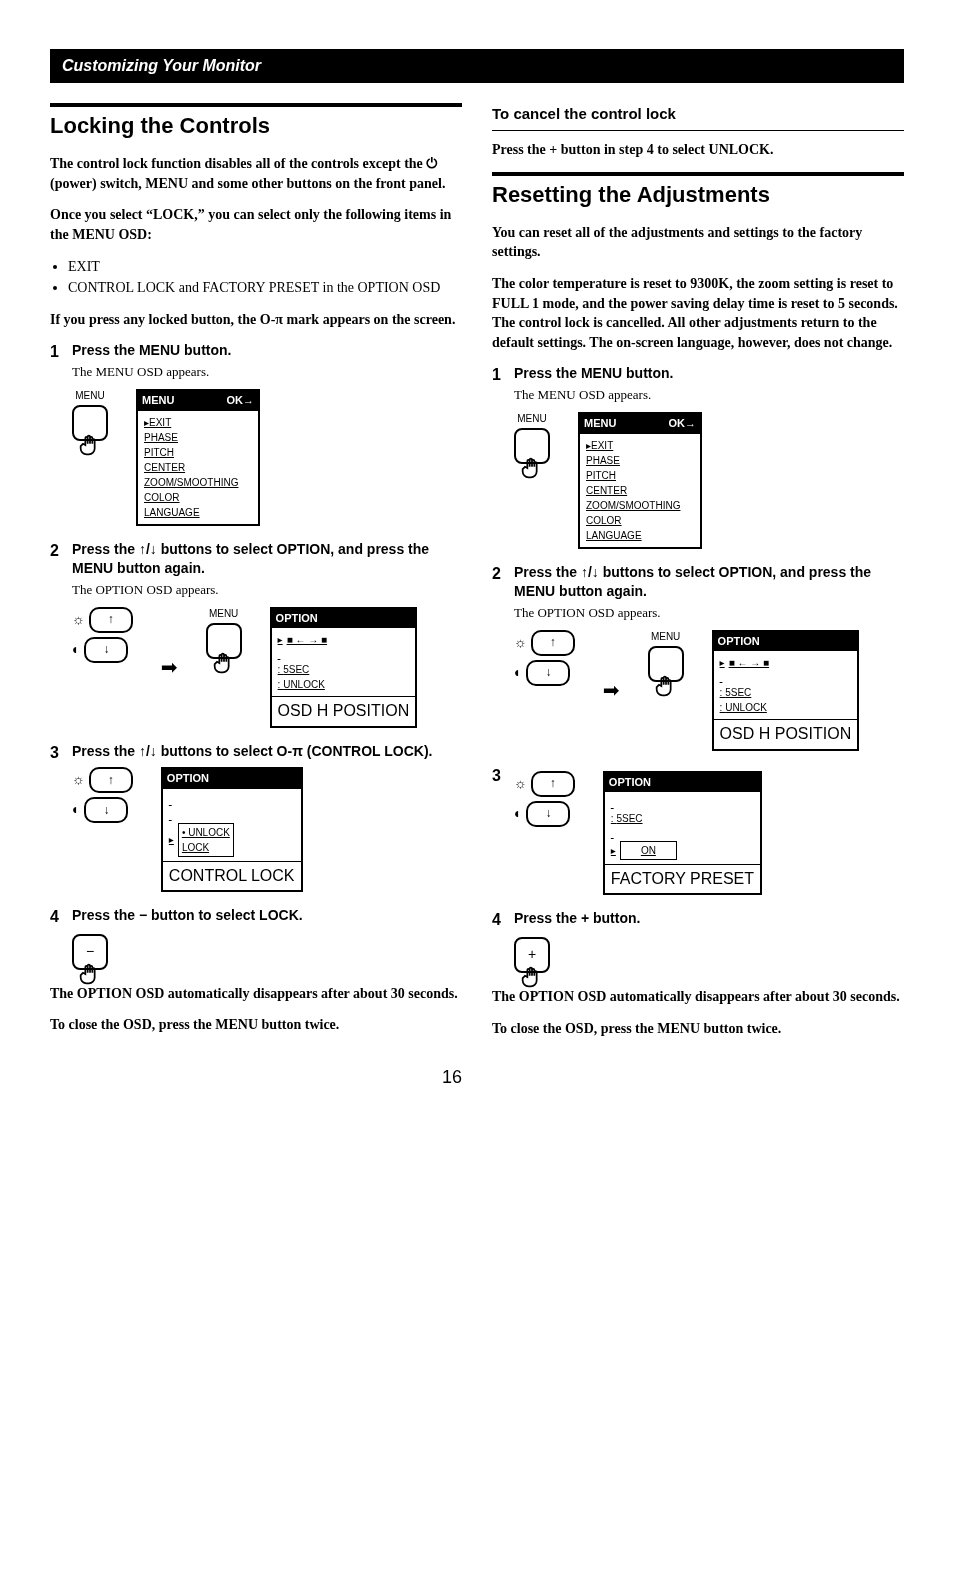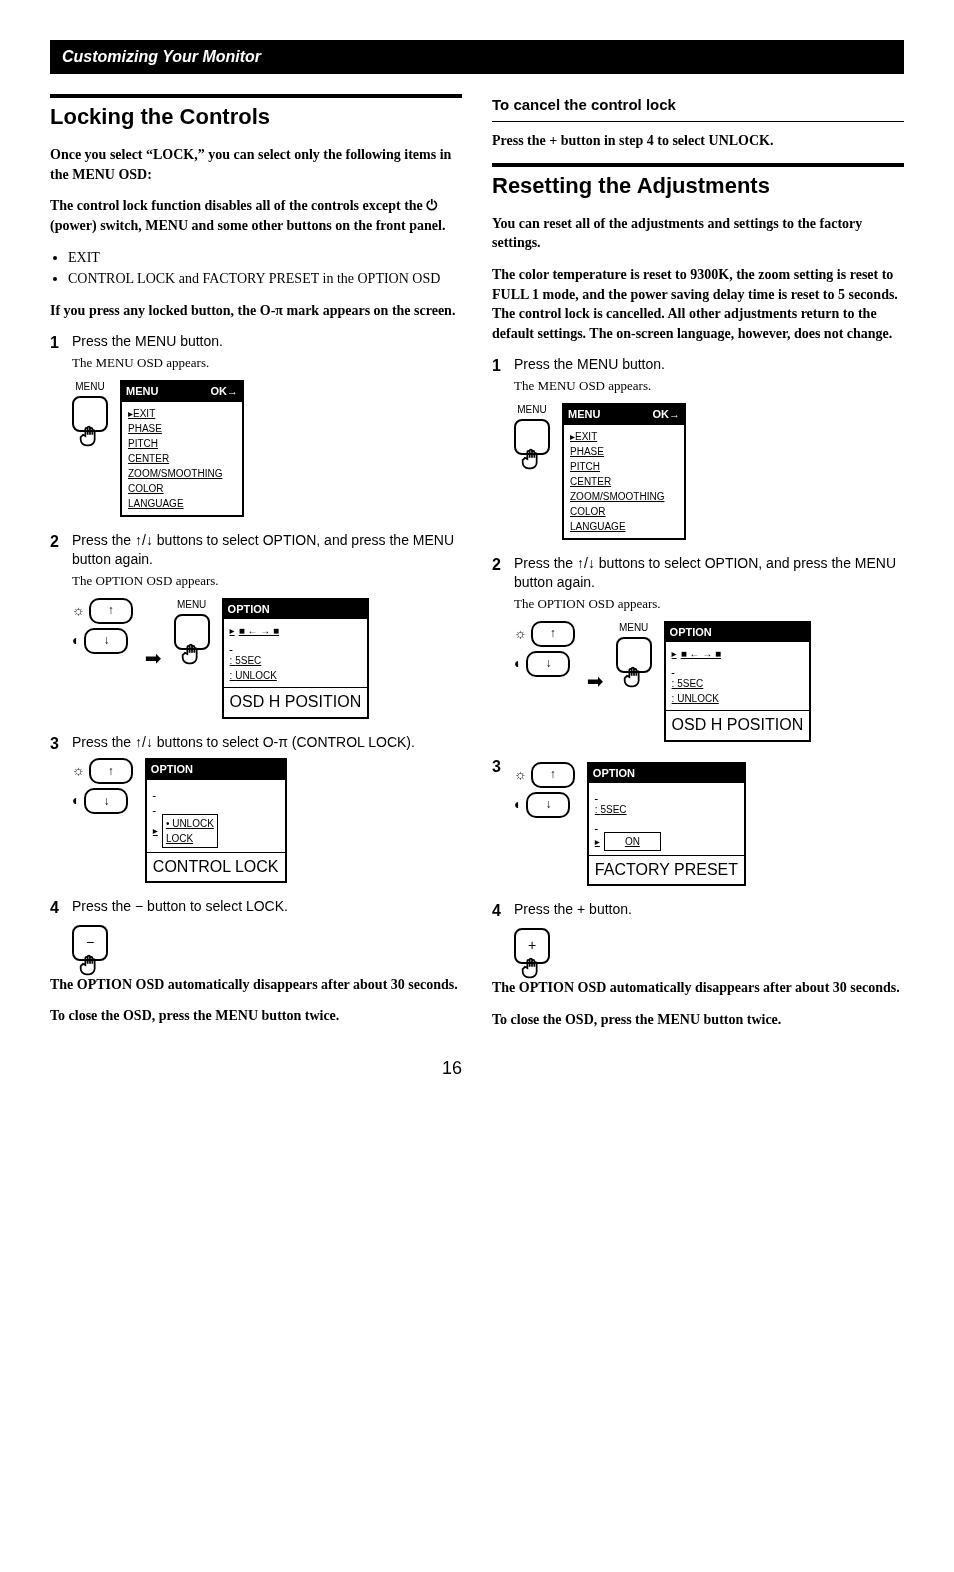--- a/index.html
+++ b/index.html
@@ -14,20 +14,21 @@
   }
   .header-bar {
     background: #000;
     color: #fff;
     font-family: Arial, sans-serif;
     font-weight: bold;
     font-style: italic;
     font-size: 16px;
     padding: 6px 12px;
     margin-bottom: 20px;
+    margin-top: 9px;
   }
   .columns {
     display: flex;
     gap: 30px;
   }
   .col {
     flex: 1;
     min-width: 0;
   }
   .section-rule {
@@ -70,32 +71,32 @@
     font-family: Arial, sans-serif;
     font-weight: bold;
     font-size: 16px;
     min-width: 14px;
   }
   .step-body {
     flex: 1;
   }
   .step-title {
     font-family: Arial, sans-serif;
-    font-weight: normal;
+    font-weight: bold;
     font-size: 14px;
     margin-bottom: 2px;
   }
   .step-sub {
     font-size: 13px;
     margin-bottom: 8px;
   }
   .illus-row {
     display: flex;
     align-items: flex-start;
-    gap: 12px;
+    gap: 28px;
     margin-top: 6px;
   }
   .btn-diagram {
     display: flex;
     flex-direction: column;
     align-items: center;
     font-family: Arial, sans-serif;
     font-size: 10px;
   }
   .btn-box {
@@ -178,22 +179,22 @@
 </head>
 <body>
 
 <div class="header-bar">Customizing Your Monitor</div>
 
 <div class="columns">
 
   <div class="col">
     <div class="section-rule"></div>
     <h1>Locking the Controls</h1>
+    <p>The control lock function disables all of the controls except the ⏻ (power) switch, MENU and some other buttons on the front panel.</p>
     <p>Once you select “LOCK,” you can select only the following items in the MENU OSD:</p>
-    <p>The control lock function disables all of the controls except the ⏻ (power) switch, MENU and some other buttons on the front panel.</p>
     <ul>
       <li>EXIT</li>
       <li>CONTROL LOCK and FACTORY PRESET in the OPTION OSD</li>
     </ul>
     <p>If you press any locked button, the O‑π mark appears on the screen.</p>
 
     <div class="step">
       <div class="step-num">1</div>
       <div class="step-body">
         <div class="step-title">Press the MENU button.</div>

